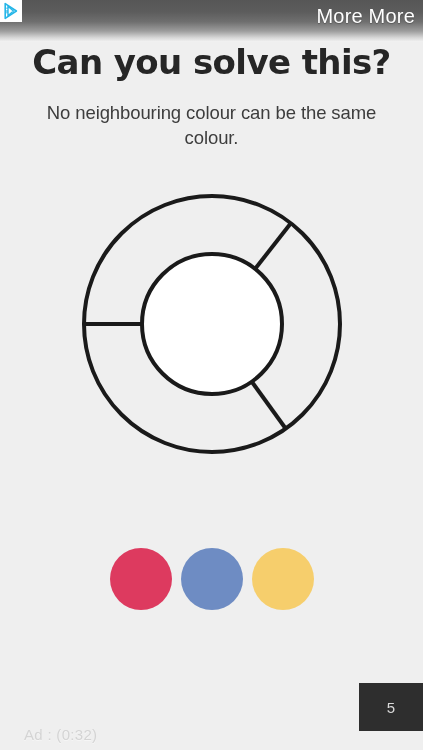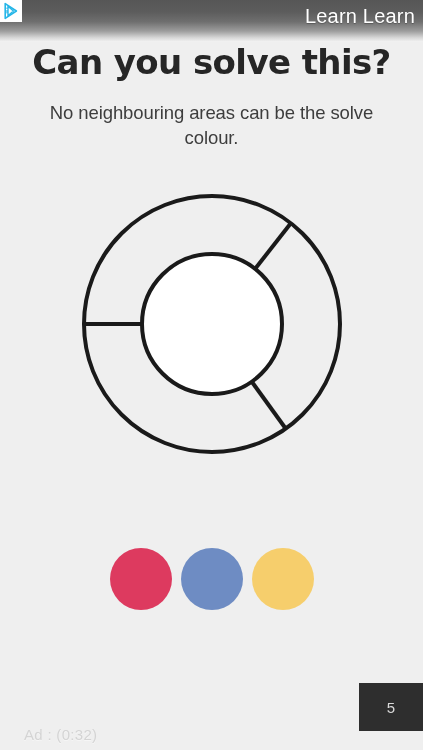--- a/index.html
+++ b/index.html
@@ -155,21 +155,21 @@
 </style>
 </head>
 <body>
 
 <div class="screen">
 
   <div class="ad-body"></div>
 
   <div class="headline">Can you solve this?</div>
 
-  <div class="subhead">No neighbouring areas can be the solve colour.</div>
+  <div class="subhead">No neighbouring colour can be the same colour.</div>
 
   <div class="puzzle">
     <svg width="265" height="270" viewBox="0 0 265 270" xmlns="http://www.w3.org/2000/svg">
 
       <circle cx="132" cy="134" r="128" fill="#efefef" stroke="#1a1a1a" stroke-width="4"></circle>
 
       <line x1="4" y1="134" x2="62" y2="134" stroke="#1a1a1a" stroke-width="4" stroke-linecap="butt"></line>
 
       <line x1="175" y1="79" x2="211" y2="33" stroke="#1a1a1a" stroke-width="4" stroke-linecap="butt"></line>
 
@@ -187,20 +187,20 @@
 
   <div class="ad-header">
     <div class="adchoices">
       <svg width="18" height="18" viewBox="0 0 18 18" xmlns="http://www.w3.org/2000/svg">
         <path d="M3.2 1.6 L14.4 9 L3.2 16.4 Z" fill="none" stroke="#25b6e8" stroke-width="1.6" stroke-linejoin="round"></path>
         <path d="M6.0 4.2 L11.4 9 L6.0 13.8 Z" fill="none" stroke="#25b6e8" stroke-width="1.4" stroke-linejoin="round"></path>
         <rect x="4.4" y="5.6" width="1.3" height="1.3" fill="#25b6e8"></rect>
         <rect x="4.4" y="8.0" width="1.3" height="3.4" fill="#25b6e8"></rect>
       </svg>
     </div>
-    <div class="learn-more">Learn Learn</div>
+    <div class="learn-more">More More</div>
   </div>
 
   <div class="skip-box">5</div>
 
   <div class="ad-timer">Ad : (0:32)</div>
 
 </div>
 
 </body></html>

